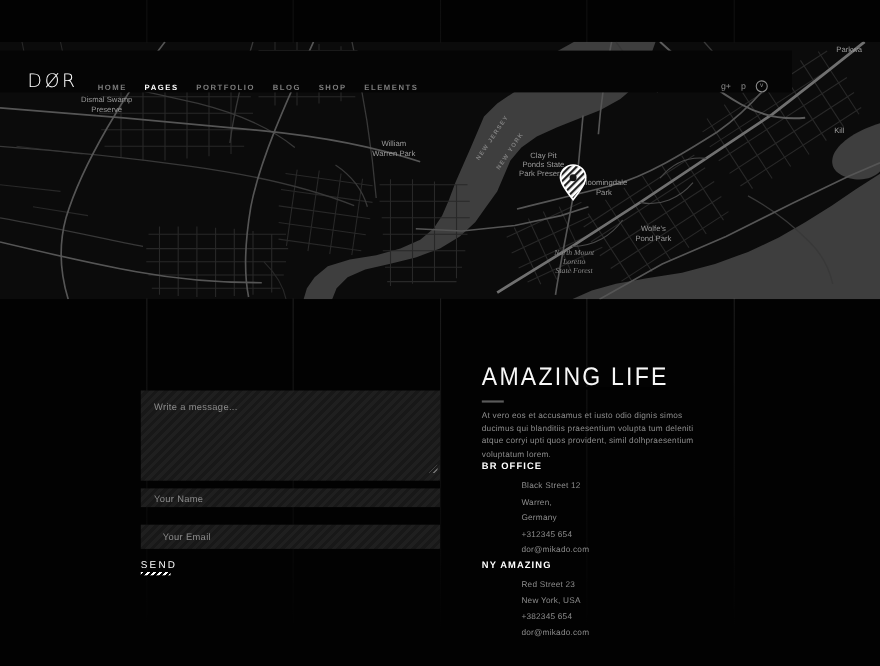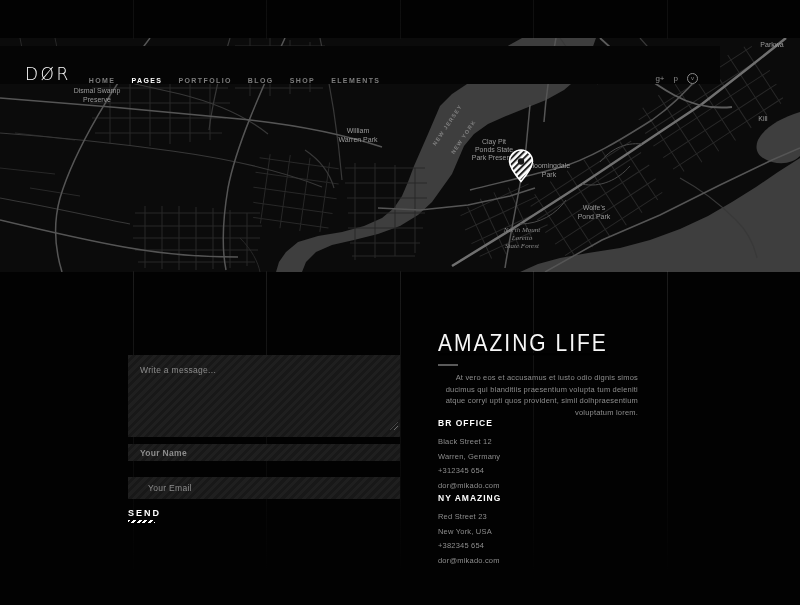--- a/index.html
+++ b/index.html
@@ -37,39 +37,39 @@
   
   .contact-form{position:absolute;left:128px;top:355px;width:272px;z-index:7;}
   .striped{background:repeating-linear-gradient(135deg,#1f1f1f 0 3px,#181818 3px 6px);
            border:none;box-sizing:border-box;color:#a5a5a5;
            font-family:"Liberation Sans",sans-serif;font-size:8.5px;letter-spacing:.3px;outline:none;}
   .striped::placeholder{color:#8c8c8c;opacity:1;}
   .msg{position:absolute;top:0;left:0;width:272px;height:82px;padding:10px 12px;resize:none;}
   .resize-corner{position:absolute;left:262px;top:67px;width:8px;height:8px;
      background:repeating-linear-gradient(135deg,transparent 0 2px,#6b6b6b 2px 3px);
      clip-path:polygon(100% 0,100% 100%,0 100%);cursor:nwse-resize;}
-  .fname{position:absolute;top:89px;left:0;width:272px;height:17px;padding:0 12px;font-weight:bold;}
+  .fname{position:absolute;top:89px;left:0;width:272px;height:17px;padding:0 12px;}
   .femail{position:absolute;top:122px;left:0;width:272px;height:22px;padding:0 20px;}
   .send{position:absolute;top:153px;left:0;background:none;border:none;padding:0;cursor:pointer;
-        color:#ffffff;font-family:"Liberation Sans",sans-serif;font-size:9px;font-weight:bold;
+        color:#ffffff;font-family:"Liberation Sans",sans-serif;font-size:9px;font-weight:normal;
         letter-spacing:2px;text-align:left;}
   .send-underline{display:block;width:27px;height:3px;margin-top:2px;
         background:repeating-linear-gradient(135deg,#ffffff 0 2px,transparent 2px 4px);}
 
   
   .info{position:absolute;left:438px;top:330px;width:245px;z-index:7;text-decoration:underline;}
   .info h1{margin:0;font-weight:200;font-size:21px;letter-spacing:2px;color:#f7f7f7;
            transform:scaleY(1.1);transform-origin:top left;white-space:nowrap;}
   .divider{position:absolute;top:34px;left:0;width:20px;height:2px;background:#5a5a5a;}
   .desc{position:absolute;top:42px;left:0;margin:0;width:200px;font-size:7.5px;
-        line-height:11.5px;color:#8d8d8d;letter-spacing:.2px;text-align:right;}
+        line-height:11.5px;color:#8d8d8d;letter-spacing:.2px;}
   .offices{position:absolute;top:88px;left:0;display:flex;width:245px;flex-direction:column;}
   .office{width:98px;}
   .office h3{margin:0 0 7px 0;font-size:8.5px;font-weight:bold;letter-spacing:1px;color:#fdfdfd;}
-  .office div{font-size:7.5px;color:#8d8d8d;line-height:14.5px;letter-spacing:.2px;}
+  .office div{font-size:7.5px;color:#8d8d8d;line-height:14.5px;letter-spacing:.2px;margin-left:36px;}
 </style>
 </head>
 <body>
 
 <div class="page">
 
   <div class="header">
     <div class="logo">DØR</div>
     <div class="nav">
       <span>HOME</span>

